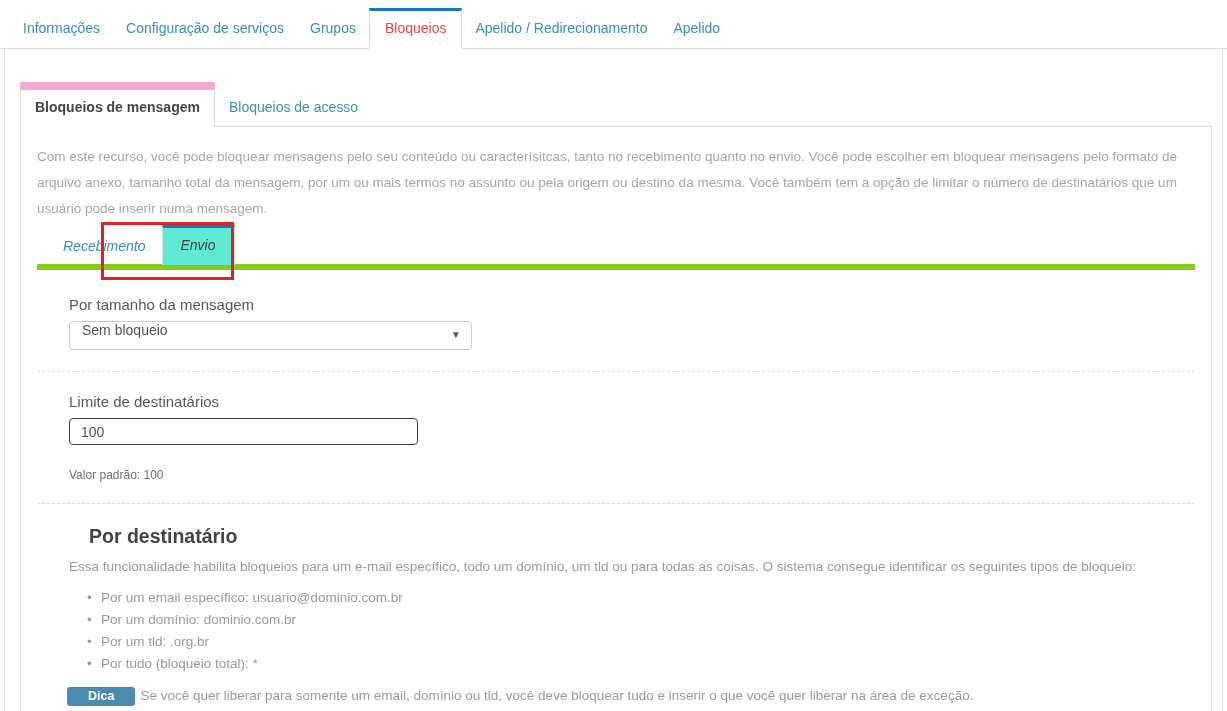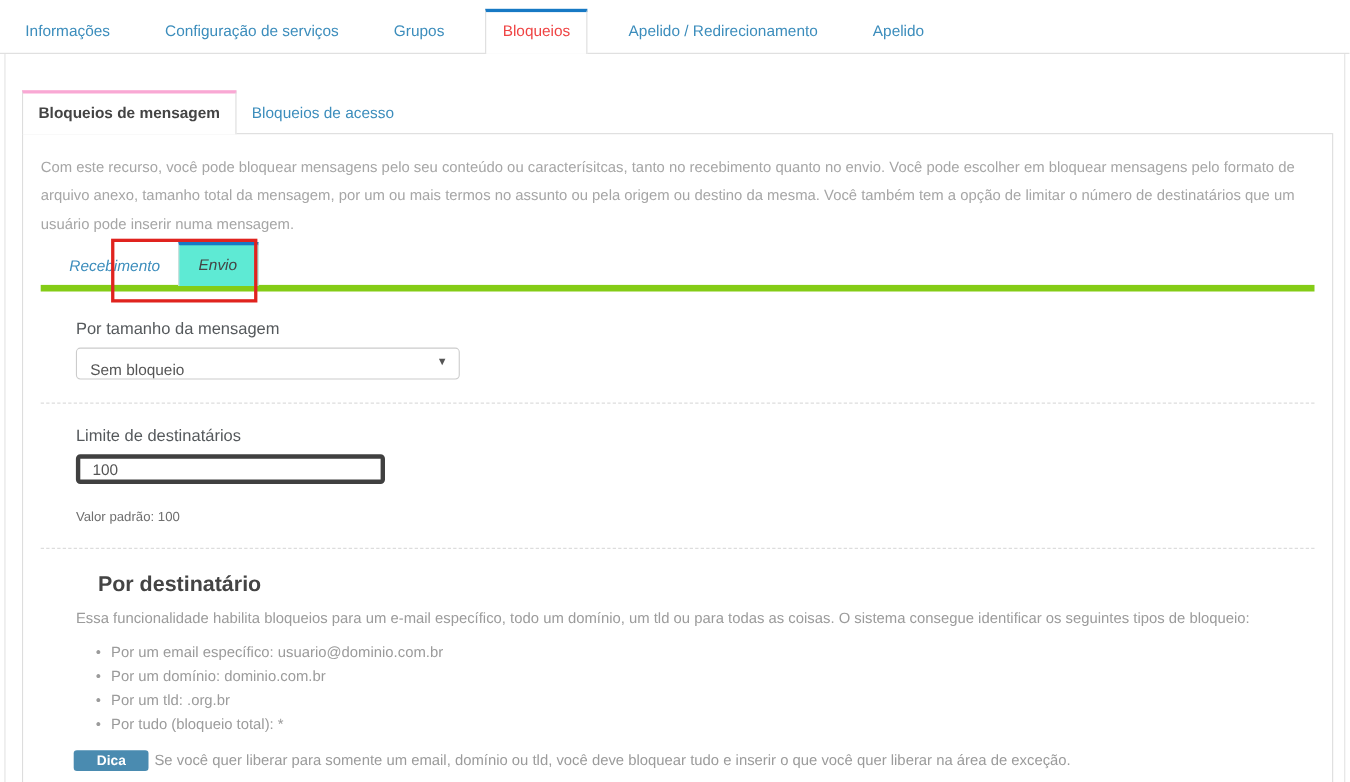--- a/index.html
+++ b/index.html
@@ -1,39 +1,39 @@
 <!DOCTYPE html>
 <html><head>
 <meta charset="utf-8">
 <style>
   * { margin:0; padding:0; box-sizing:border-box; }
   html,body { width:1227px; height:711px; overflow:hidden; background:#fff;
               font-family:"Liberation Sans","DejaVu Sans",sans-serif; }
 
   
   .top-tabs { display:flex; align-items:flex-end; padding:8px 0 0 10px;
-              border-bottom:1px solid #ddd;gap:24px; }
+              border-bottom:1px solid #ddd; }
   .top-tab { font-size:14px; color:#3c8dbc; padding:10px 13px 12px;
              cursor:pointer; text-decoration:none; white-space:nowrap; }
   .top-tab.active { color:#ef4444; font-weight:400; background:#fff;
              border:1px solid #ddd; border-bottom:none;
              border-top:3px solid #1779c4; padding:9px 15px 13px;
              margin-bottom:-1px; }
 
   
   .outer-panel { margin:0 4px; border-left:1px solid #e3e3e3;
                  border-right:1px solid #e3e3e3; height:667px; }
 
   
   .sub-tabs { display:flex; align-items:flex-end; padding:33px 0 0 15px; }
   .sub-tab { font-size:14px; color:#3c8dbc; padding:10px 14px 11px;
              cursor:pointer; white-space:nowrap; }
   .sub-tab.active { color:#444; font-weight:600; background:#fff;
              border:1px solid #ddd; border-bottom:none;
-             border-top:3px solid #f9a8d4; padding:9px 14px 12px;
+             border-top:8px solid #f9a8d4; padding:9px 14px 12px;
              margin-bottom:-1px; position:relative; z-index:2; }
 
   
   .inner-panel { margin:0 10px 0 15px; border:1px solid #ddd;
                  height:596px; padding:17px 16px 0; }
 
   .intro { color:#a6a6a6; font-size:13.5px; line-height:26px; max-width:1150px; }
 
   
   .dir-tabs { position:relative; margin-top:8px; border-bottom:6px solid #84cc16;
@@ -42,26 +42,26 @@
   .dir-tab.active { color:#444; background:#5eead4; border:1px solid #ddd;
               border-bottom:none; border-top:3px solid #1779c4;
               padding:9px 18px 12px; margin-bottom:-1px; position:relative; z-index:2; }
   .annotation-box { position:absolute; left:64px; top:-8px; width:133px;
               height:58px; border:3px solid #e0231e; z-index:5;
               pointer-events:none; background:transparent; }
 
   
   .form-area { padding:26px 0 0 32px; }
   .field-label { display:block; font-size:15px; color:#55595c; margin-bottom:8px; }
-  .select-box { position:relative; width:349px; height:29px; border:1px solid #ccc;
+  .select-box { position:relative; width:403px; height:29px; border:1px solid #ccc;
               border-radius:4px; background:#fff; cursor:pointer;
-              display:flex; align-items:flex-end; padding:0 12px; }
+              display:flex; align-items:flex-start; padding:0 12px; }
   .select-box .value { font-size:14px; color:#555; }
   .select-box .arrow { position:absolute; right:10px; top:7px; font-size:10px; color:#555; }
-  .text-input { width:281px; height:27px; border:4px solid #404040; border-radius:4px;
+  .text-input { width:349px; height:27px; border:1px solid #404040; border-radius:4px;
               padding:0 11px; font-size:14px; color:#555;
               font-family:"Liberation Sans","DejaVu Sans",sans-serif; }
   .help-text { font-size:12px; color:#6f6f6f; margin:23px 0 16px 32px; }
 
   .dashed-sep { border:none; border-top:1px dashed #ddd; margin:21px 0; }
 
   
   .section { padding-left:32px; }
   .section h2 { font-size:19.5px; color:#444; font-weight:600; margin-bottom:11px;margin-left:20px; }
   .section .desc { font-size:13.5px; color:#9b9b9b; margin-bottom:13px; }

